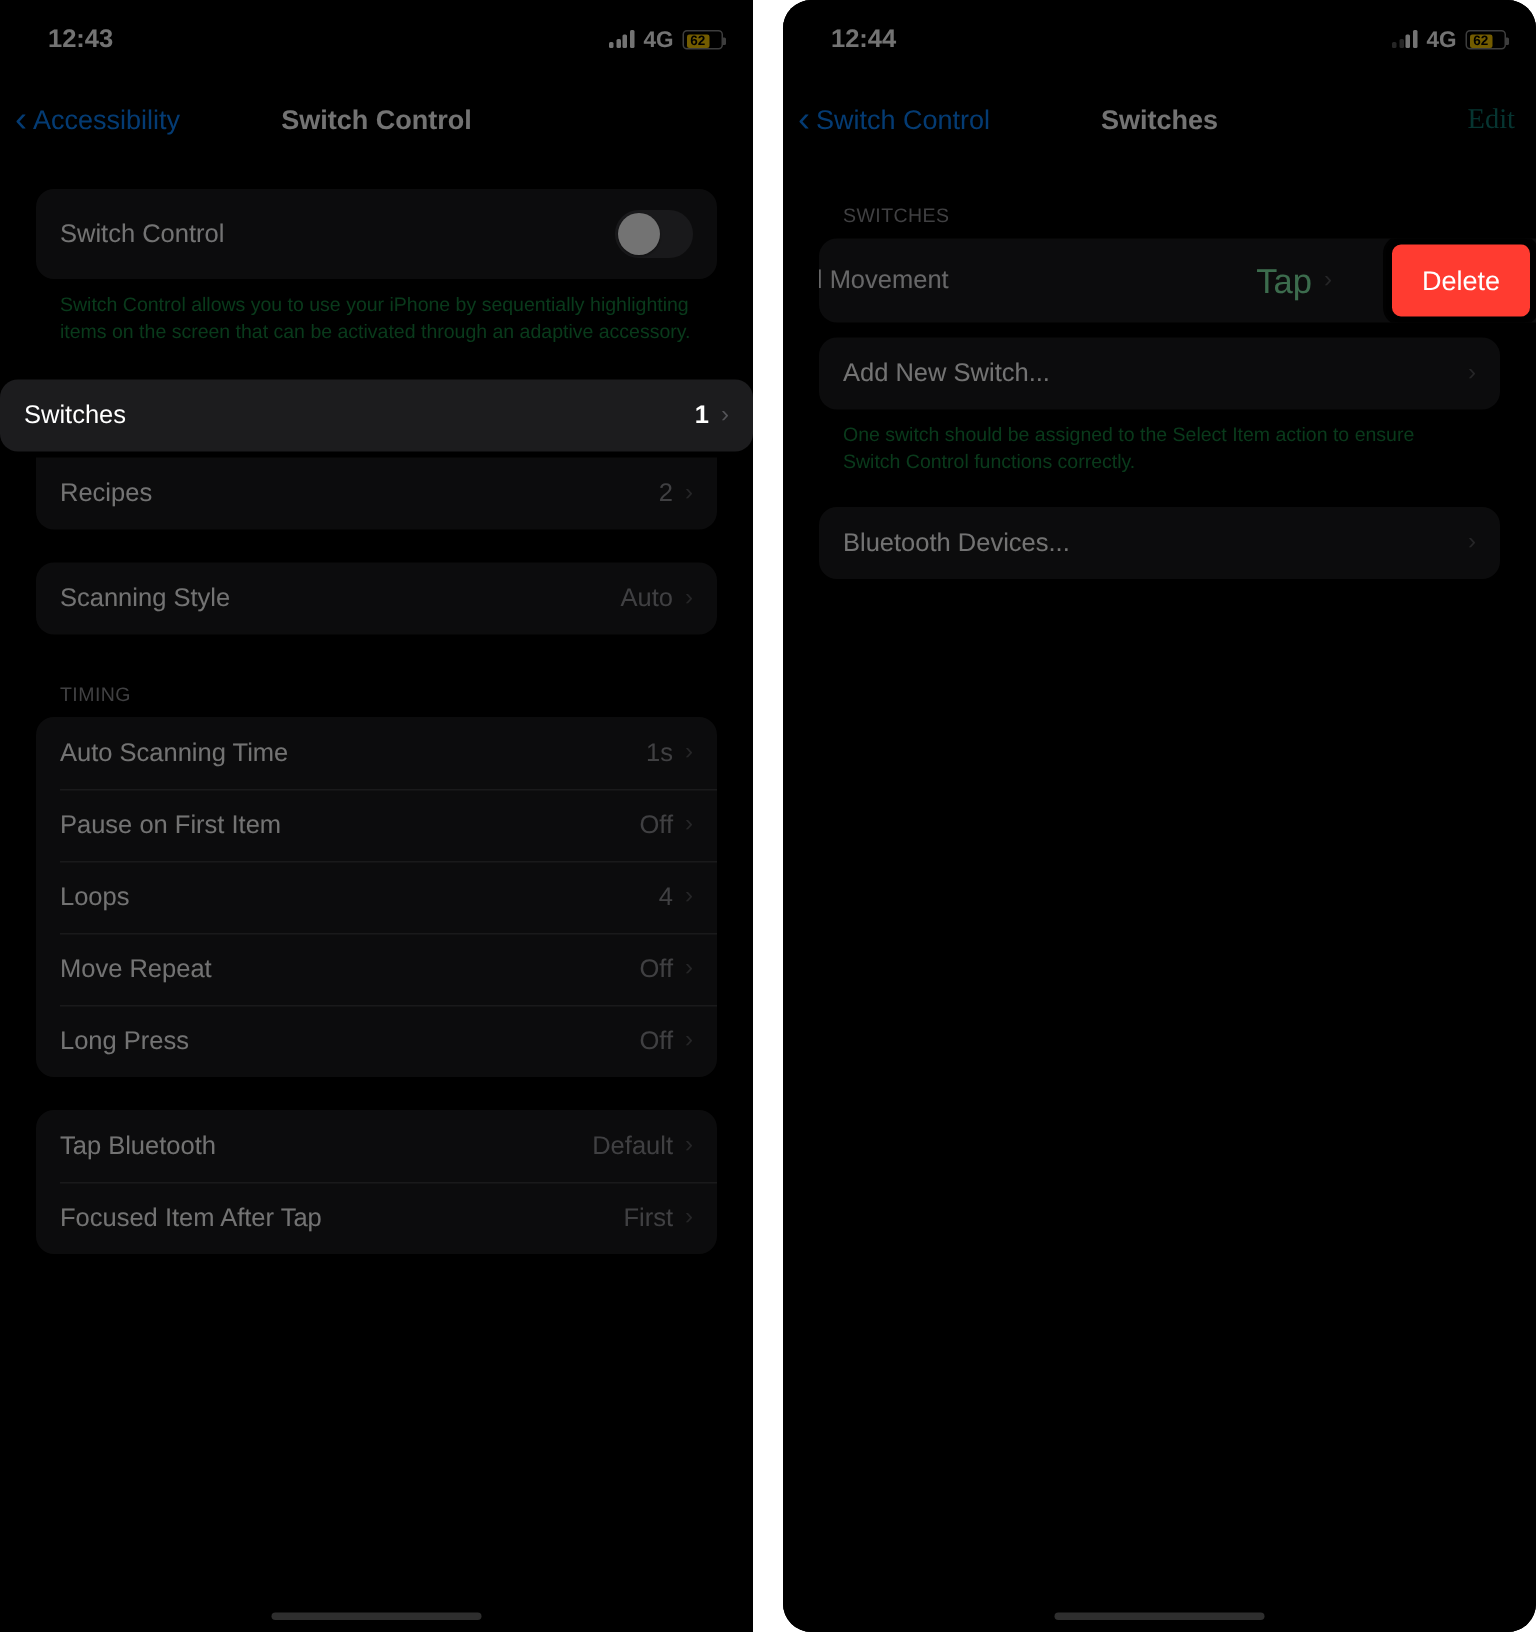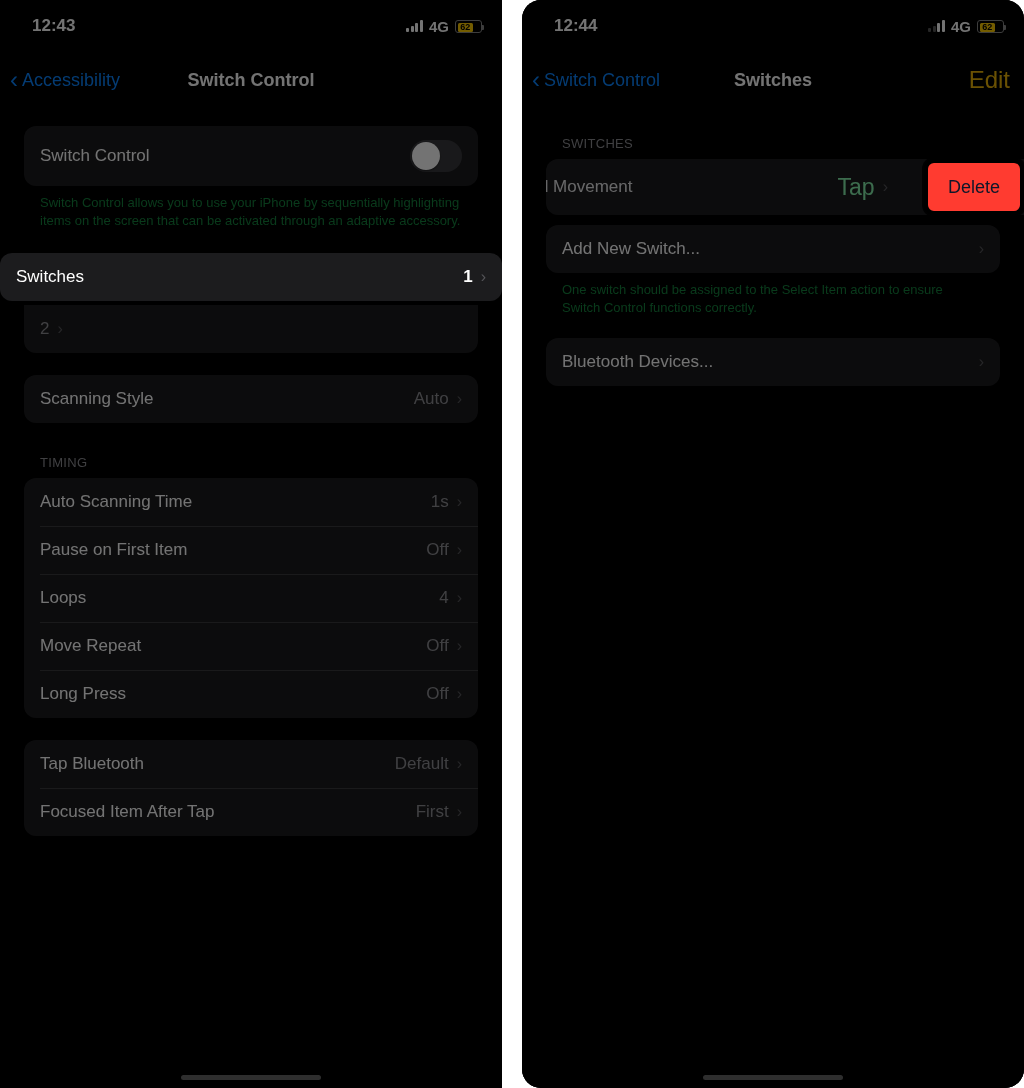--- a/index.html
+++ b/index.html
@@ -81,21 +81,21 @@
   }
   .back-btn {
     position: absolute; left: 10px; top: 50%; transform: translateY(-50%);
     display: flex; align-items: center; gap: 4px;
     color: #0a84ff; font-size: 18px;
   }
   .back-chevron { font-size: 24px; font-weight: 400; line-height: 1; }
   .nav-title { font-size: 18px; font-weight: 600; color: #fff; }
   .nav-action {
     position: absolute; right: 14px; top: 50%; transform: translateY(-50%);
-    color: #eab308; font-size: 24px;
+    color: #0f766e; font-size: 19px; font-family: Liberation Serif, serif;
   }
   
   .section { margin: 22px 24px 0; }
   .section.tight { margin-top: 32px; }
   .section-header {
     font-size: 13px; color: #8e8e93; text-transform: uppercase;
     margin: 0 16px 8px; letter-spacing: 0.3px;
   }
   .group {
     background: #1c1c1e;
@@ -162,21 +162,21 @@
   .swipe-row .slide {
     flex: 1;
     display: flex; align-items: center;
     padding: 14px 10px 14px 0;
     transform: translateX(-26px);
   }
   .swipe-row .slide .label { flex: 1; color: #e5e5e7; font-size: 17px; }
   .swipe-row .slide .value { color: #86efac; margin-right: 8px; font-size: 23px; }
   .delete-btn {
     background: #ff3b30;
-    color: #0f172a;
+    color: #ffffff;
     font-size: 18px;
     font-weight: 500;
     display: flex; align-items: center; justify-content: center;
     width: 100px; height: 56px;
     border-radius: 10px;
     border: 4px solid #000;
     box-shadow: 0 0 0 2px rgba(0,0,0,.9);
   }
   .delete-punch {
     position: relative; z-index: 120;
@@ -241,20 +241,21 @@
             <div class="row">
               <span class="label">Switches</span>
               <span class="value">1</span>
               <span class="chevron">›</span>
             </div>
           </div>
         </div>
       </div>
       <div class="group" style="border-top-left-radius:0;border-top-right-radius:0;margin-top:2px">
         <div class="row">
+          <span class="label">Recipes</span>
           <span class="value">2</span>
           <span class="chevron">›</span>
         </div>
       </div>
     </div>
 
     <div class="section">
       <div class="group">
         <div class="row">
           <span class="label">Scanning Style</span>

